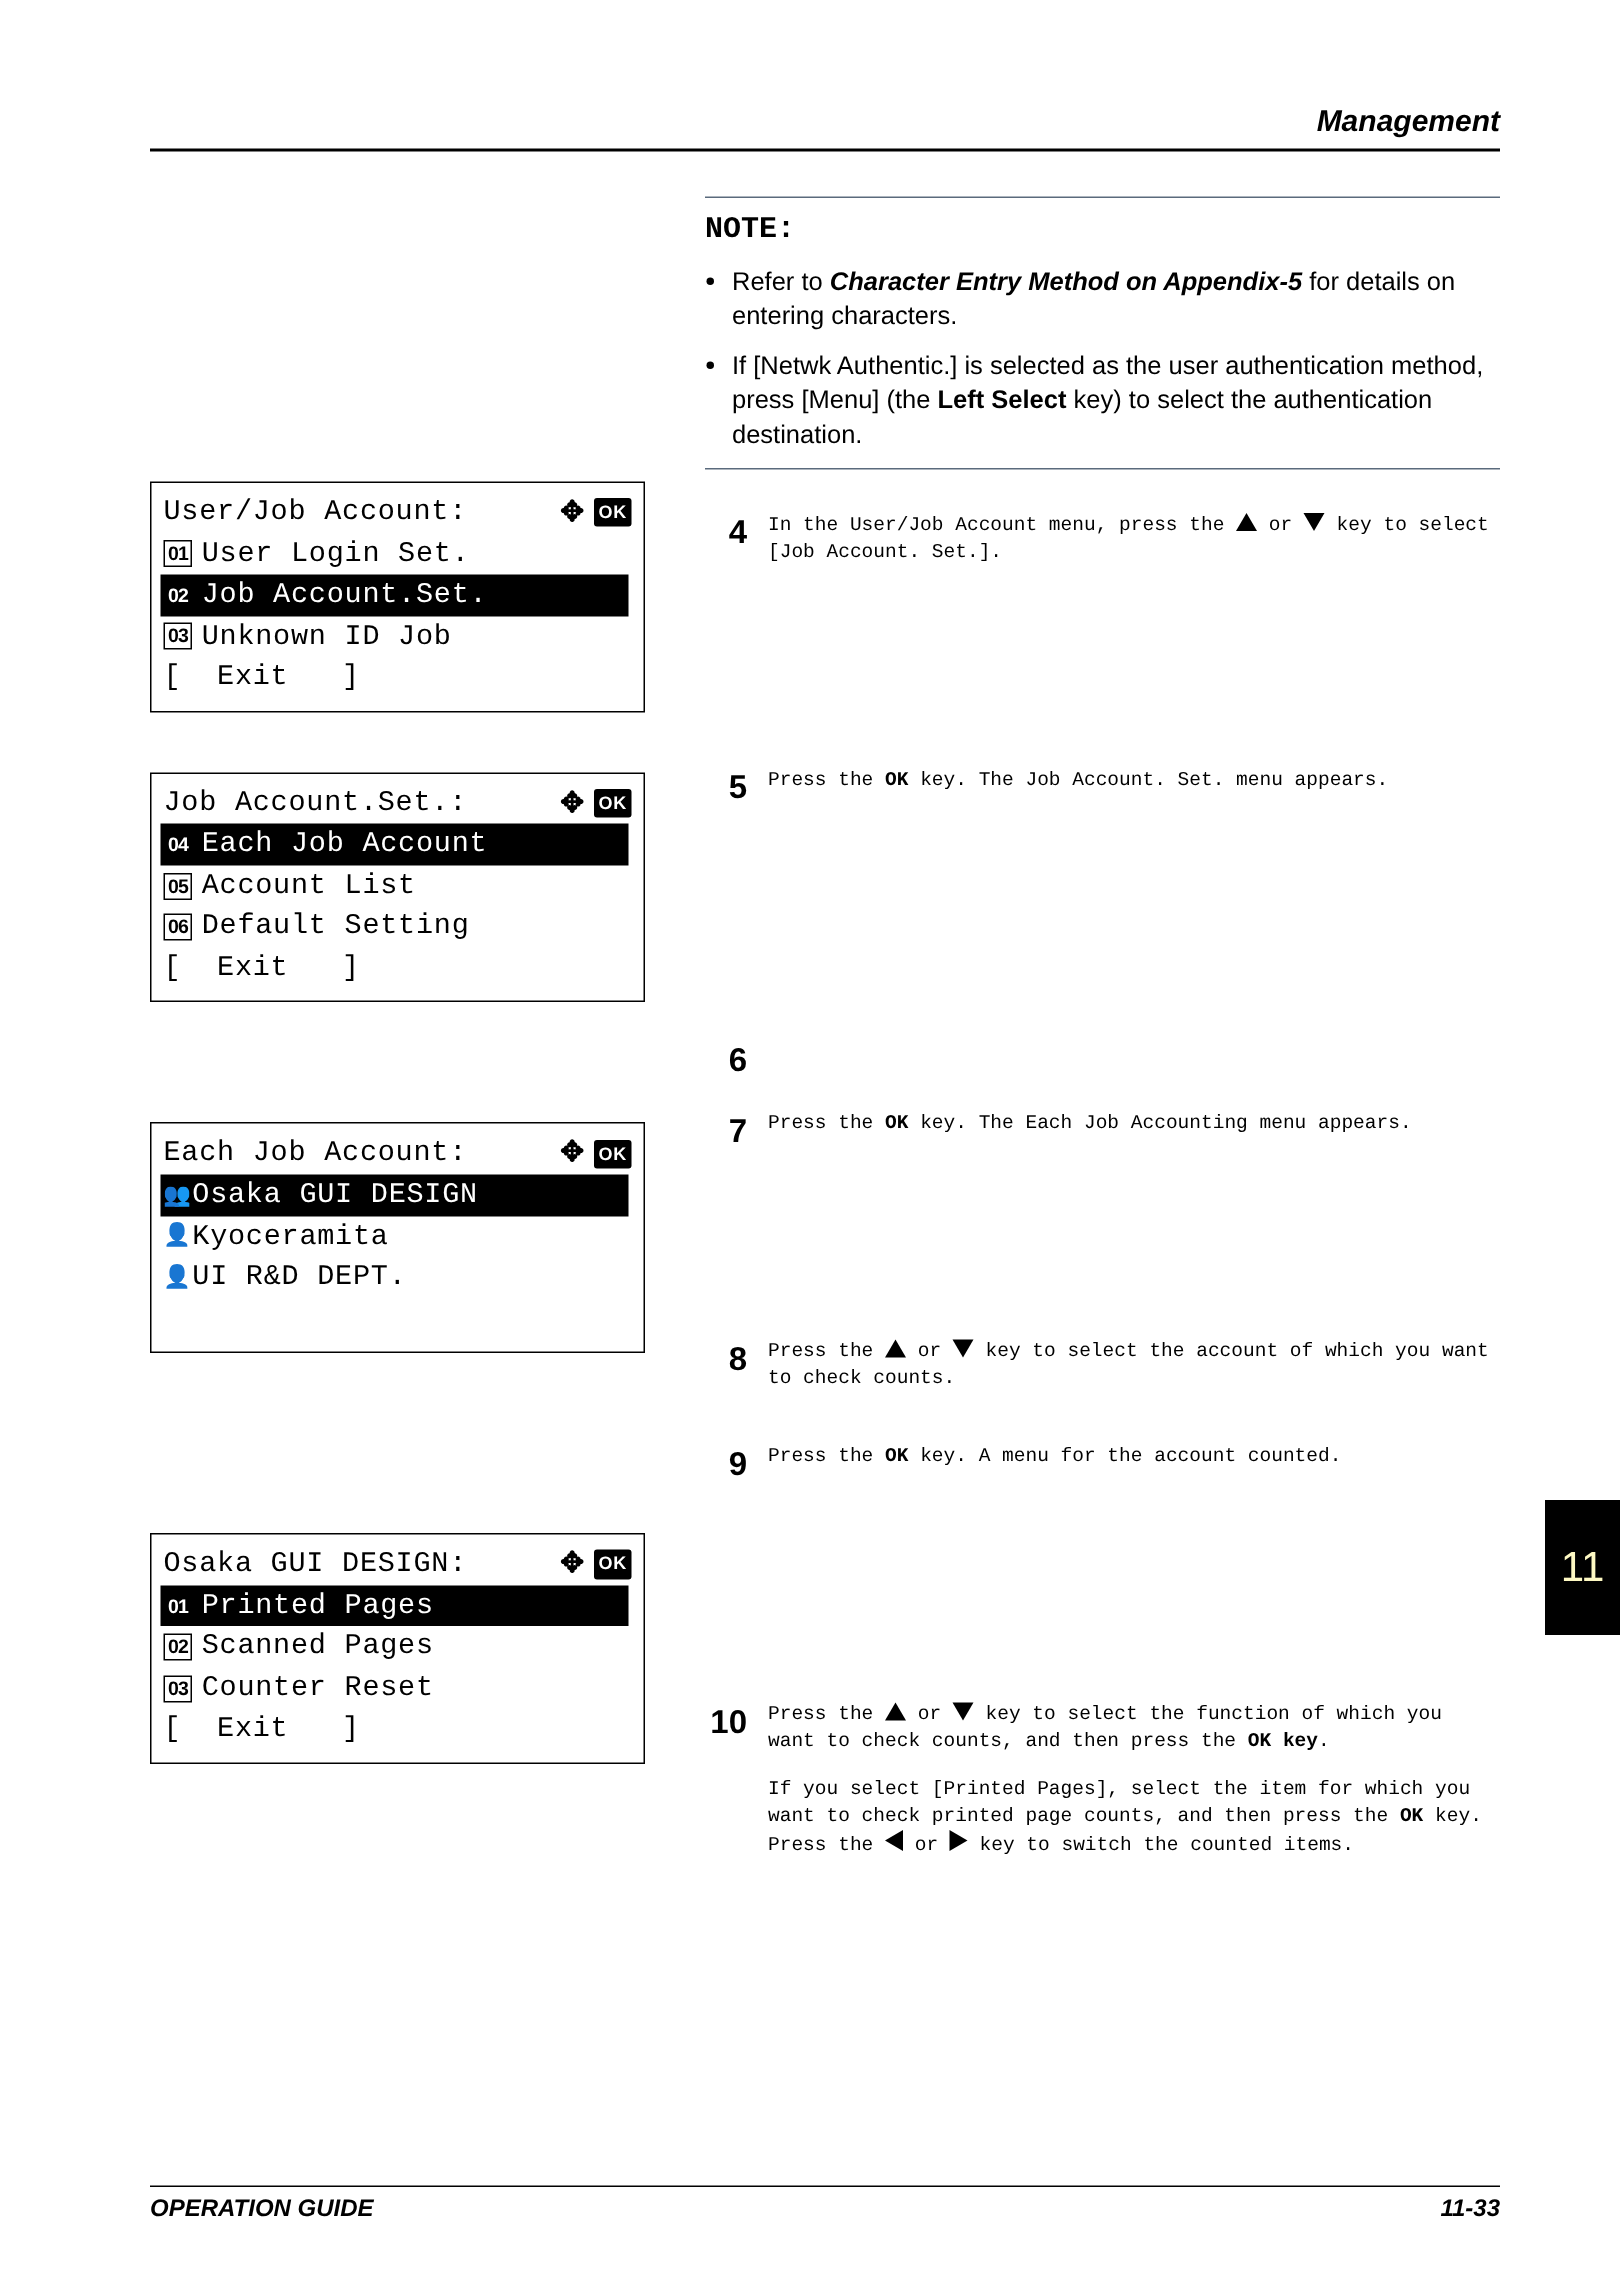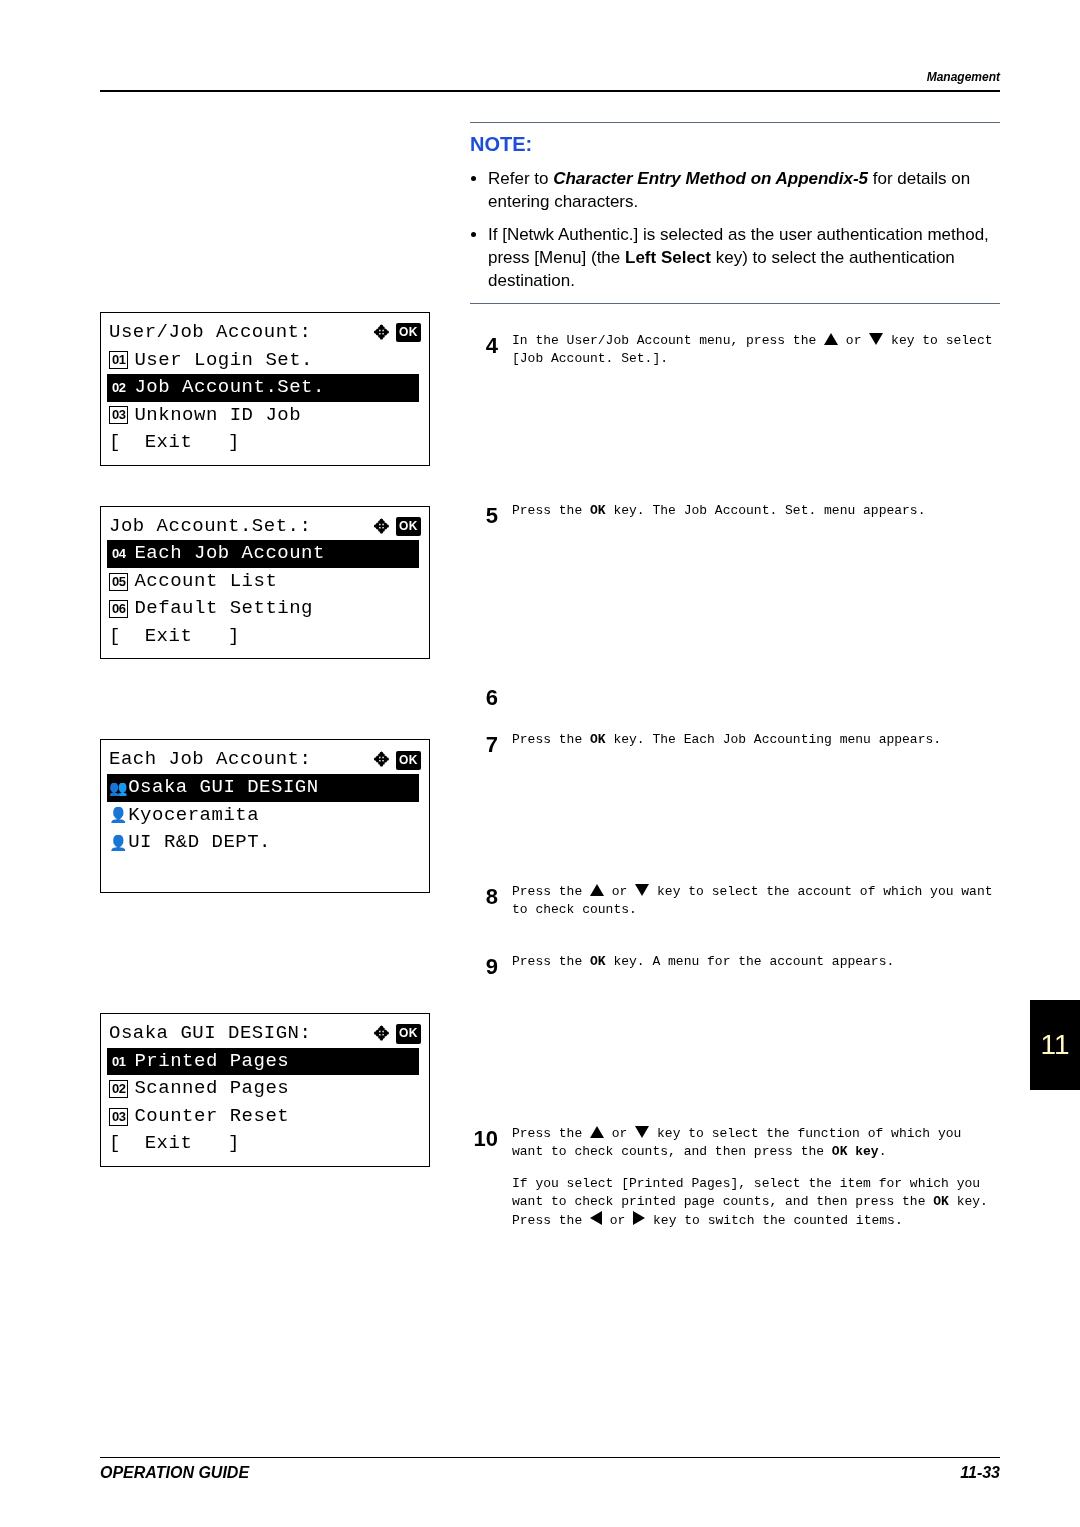--- a/index.html
+++ b/index.html
@@ -14,21 +14,21 @@
     width: 1080px;
     height: 1527px;
     position: relative;
     box-sizing: border-box;
     padding: 70px 80px 50px 100px;
   }
   .header-right {
     text-align: right;
     font-style: italic;
     font-weight: bold;
-    font-size: 12px;
+    font-size: 20px;
     margin-bottom: 6px;
   }
   .hr-top {
     border: none;
     border-top: 2px solid #000;
     margin: 0;
   }
   .cols {
     display: flex;
     gap: 30px;
@@ -41,24 +41,25 @@
   }
   .right-col {
     flex: 1;
   }
   .note-hr {
     border: none;
     border-top: 1.5px solid #5a6a7c;
     margin: 0 0 10px 0;
   }
   .note-title {
-    color: #1d4ed8;
+    color: #000000;
     font-weight: bold;
     font-size: 20px;
     margin-bottom: 12px;
+    font-family: Liberation Mono, monospace;
   }
   .note-list {
     margin: 0 0 10px 0;
     font-size: 17px;
     line-height: 1.35;
     padding-left: 18px;
   }
   .note-list li { margin-bottom: 10px; list-style: disc; }
   .note-hr2 {
     border: none;
@@ -319,21 +320,21 @@
       <div class="step">
         <div class="step-num">8</div>
         <div class="step-body">
           <p>Press the <span class="tri tri-up"></span> or <span class="tri tri-down"></span> key to select the account of which you want to check counts.</p>
         </div>
       </div>
 
       <div class="step">
         <div class="step-num">9</div>
         <div class="step-body">
-          <p><span>Press the </span><b>OK</b><span> key. A menu for the account appears.</span></p>
+          <p><span>Press the </span><b>OK</b><span> key. A menu for the account counted.</span></p>
         </div>
       </div>
 
       <div class="spacer-120"></div>
 
       <div class="step">
         <div class="step-num">10</div>
         <div class="step-body">
           <p>Press the <span class="tri tri-up"></span> or <span class="tri tri-down"></span> key to select the function of which you want to check counts, and then press the <b>OK key</b><span>.</span></p>
           <p><span>If you select [Printed Pages], select the item for which you want to check printed page counts, and then press the </span><b>OK</b> key. Press the <span class="tri tri-left"></span> or <span class="tri tri-right"></span> key to switch the counted items.</p>

